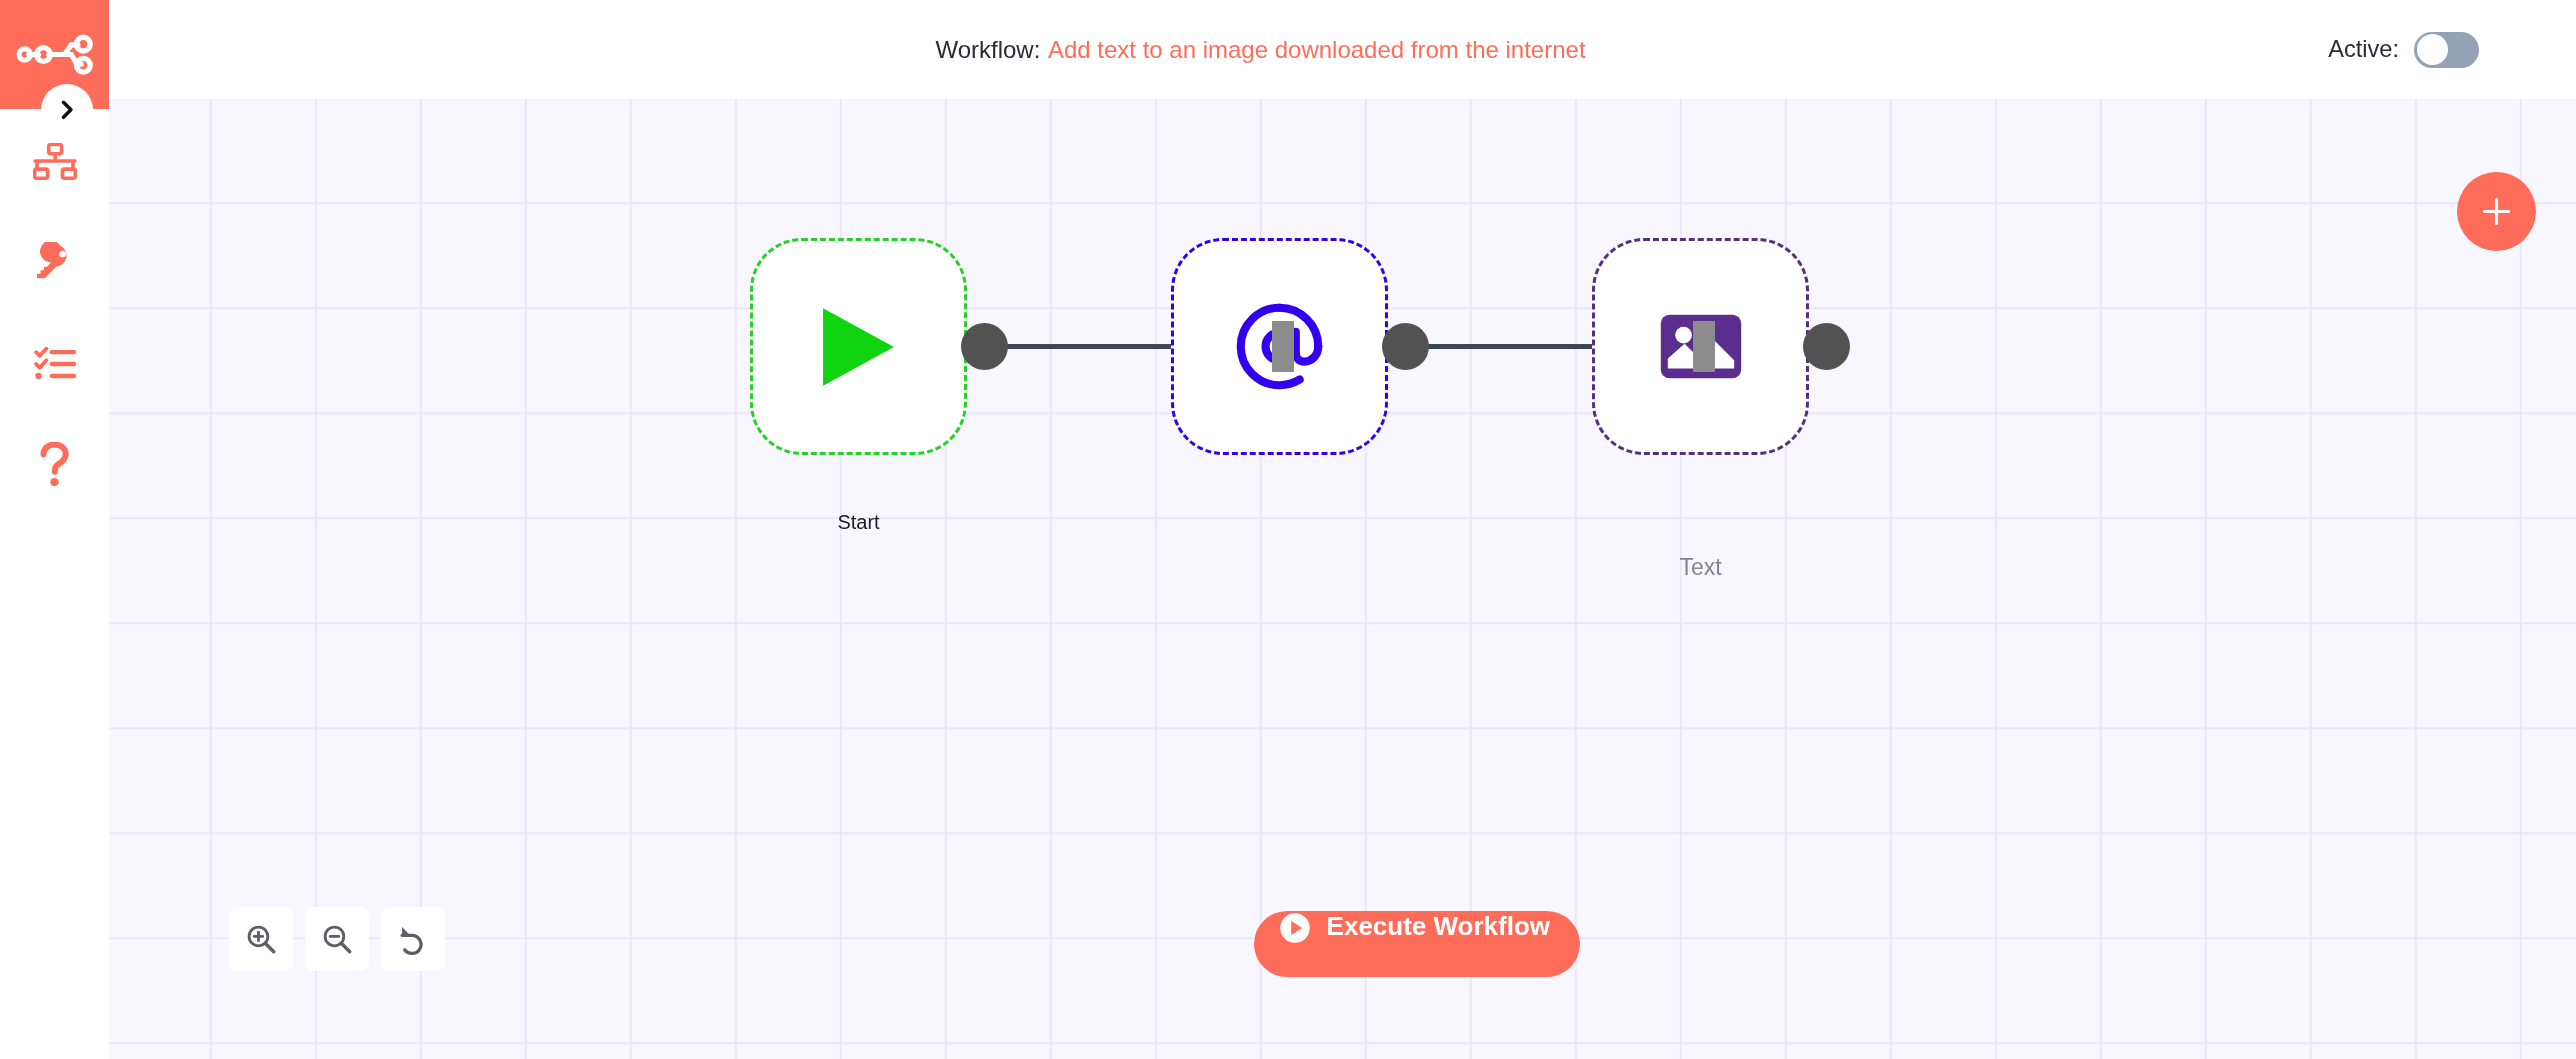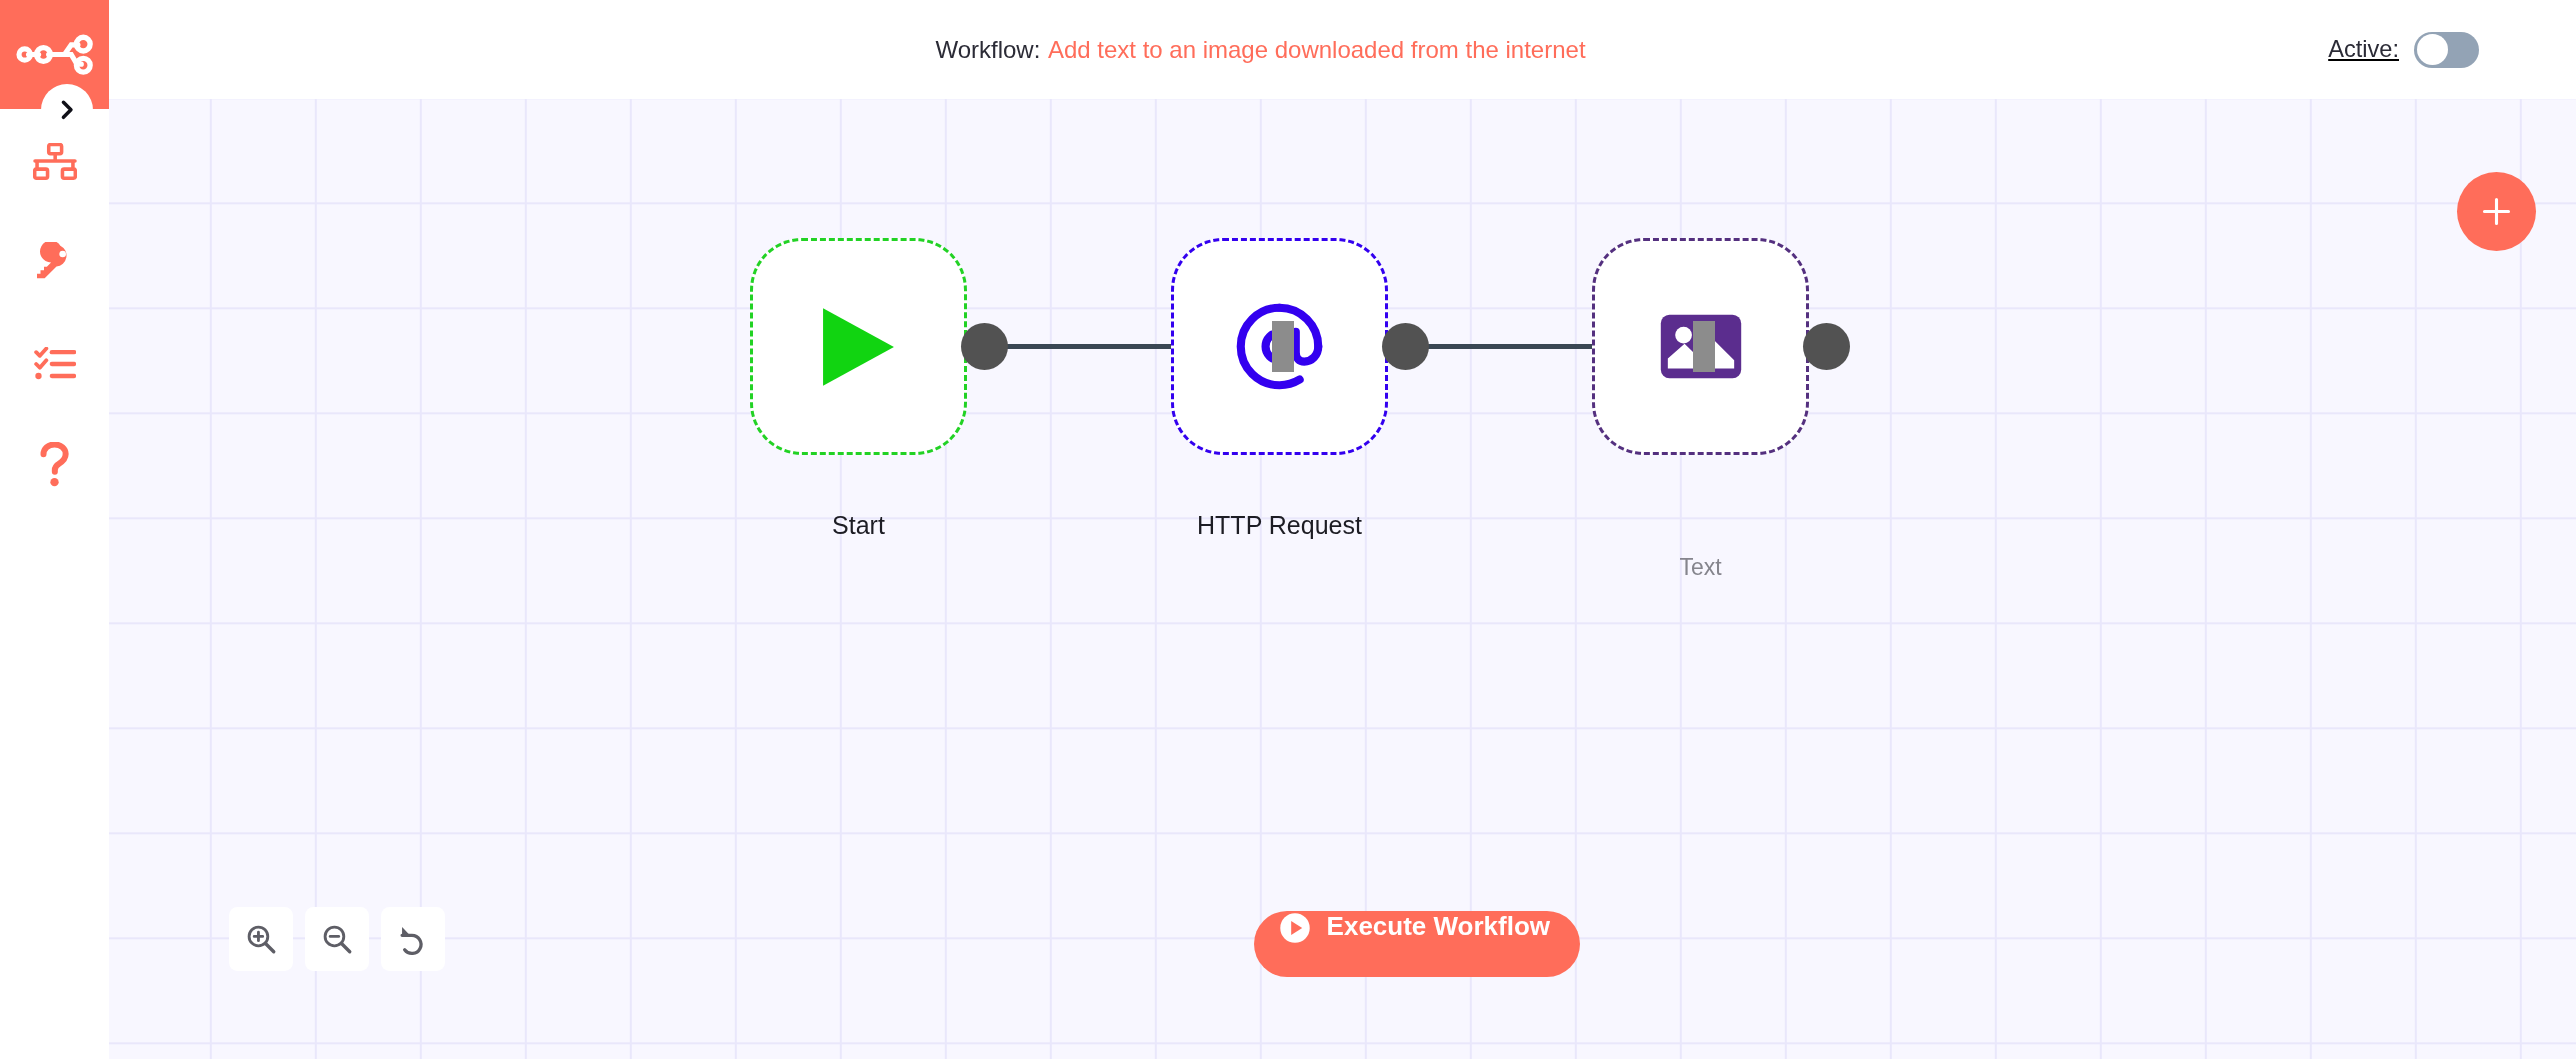--- a/index.html
+++ b/index.html
@@ -112,21 +112,20 @@
   }
 
   #active-wrap {
     position: absolute;
     right: 97px;
     top: 0;
     height: 99px;
     display: flex;
     align-items: center;
     gap: 15px;
-    text-decoration: underline;
   }
   #active-label {
     font-size: 23.6px;
     color: #2b2b36;
   }
   #active-toggle {
     position: relative;
     width: 65px;
     height: 36px;
     border-radius: 18.5px;
@@ -174,21 +173,21 @@
   }
   .node svg { display: block; }
   .node-start  { border: 3.4px dashed #22d224; }
   .node-http   { border: 3.4px dashed #3300ef; }
   .node-image  { border: 3.4px dashed #54307f; }
 
   .node-label {
     position: absolute;
     width: 589px;
     text-align: center;
-    font-size: 25px;
+    font-size: 20px;
     color: #1d1d24;
     white-space: nowrap;
   }
   .node-sublabel {
     position: absolute;
     width: 589px;
     text-align: center;
     font-size: 23px;
     color: #85858d;
     white-space: nowrap;
@@ -316,21 +315,20 @@
         <svg width="93" height="93" viewBox="0 0 24 24" aria-hidden="true">
           <path d="M12 2C6.48 2 2 6.48 2 12s4.48 10 10 10c1.9 0 3.68-.53 5.2-1.46" fill="none" stroke="#3300ef" stroke-width="2.1" stroke-linecap="round"></path>
           <path d="M22 12c0-5.52-4.48-10-10-10" fill="none" stroke="#3300ef" stroke-width="2.1" stroke-linecap="round"></path>
           <path d="M16.2 8.2v5.3c0 1.5.9 2.4 2.2 2.4 1.9 0 3.6-1.6 3.6-3.9" fill="none" stroke="#3300ef" stroke-width="2.1" stroke-linecap="round"></path>
           <circle cx="12" cy="12" r="3.6" fill="none" stroke="#3300ef" stroke-width="2.1"></circle>
         </svg>
       </span>
     </div>
     <div class="in-rect" style="left:1163px; top:222px;"></div>
     <div class="out-dot" style="left:1273px; top:224px;"></div>
-    <div class="node-label" style="left:876px; top:412px;">HTTP Request</div>
 
     <div class="node node-image" style="left:1483px; top:139px;">
       <span>
         <svg width="84" height="67" viewBox="0 0 25 20" aria-hidden="true">
           <rect x="0.5" y="0.5" width="24" height="19" rx="2.6" fill="#5b2d8e"></rect>
           <circle cx="7.3" cy="6.6" r="2.5" fill="#ffffff"></circle>
           <path d="M2.6 16.6 V13.6 L7.6 9.2 L11.1 12.6 L15.6 7.3 L22.4 14.1 V16.6 Z" fill="#ffffff"></path>
         </svg>
       </span>
     </div>

